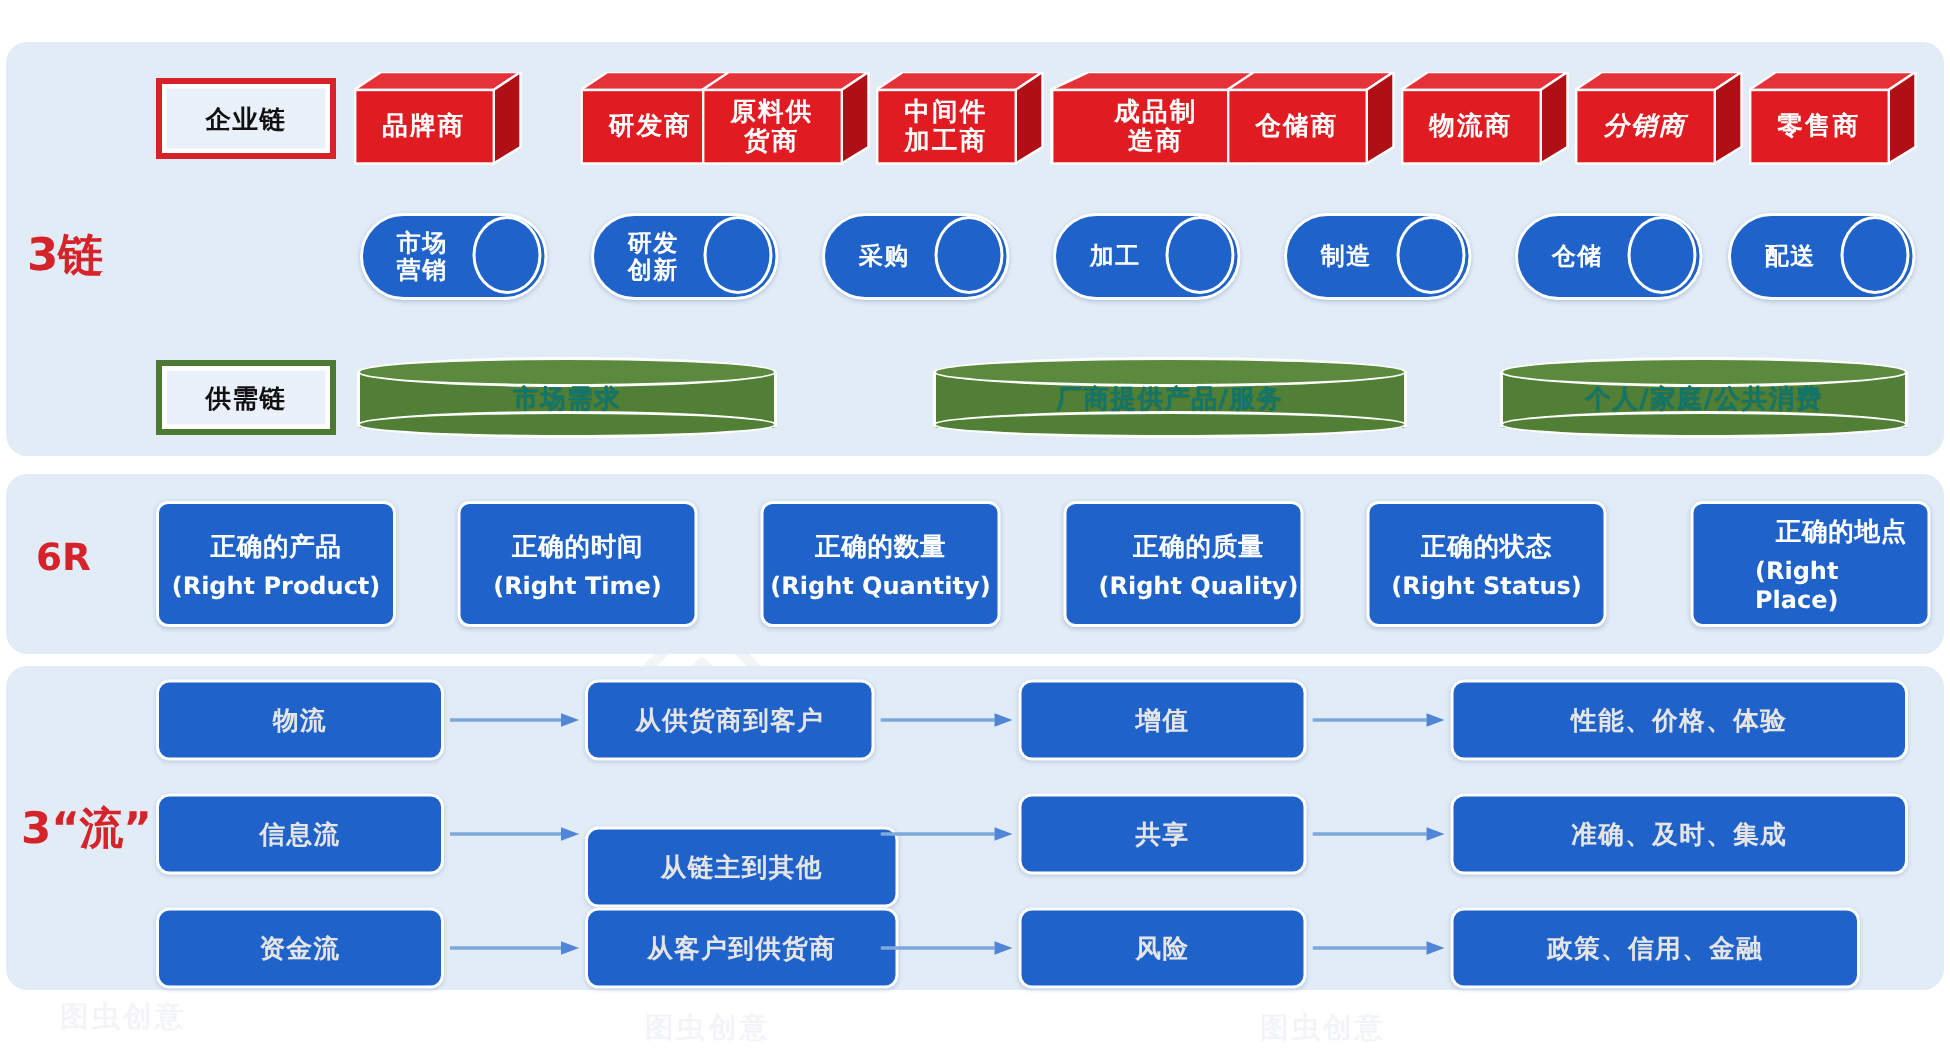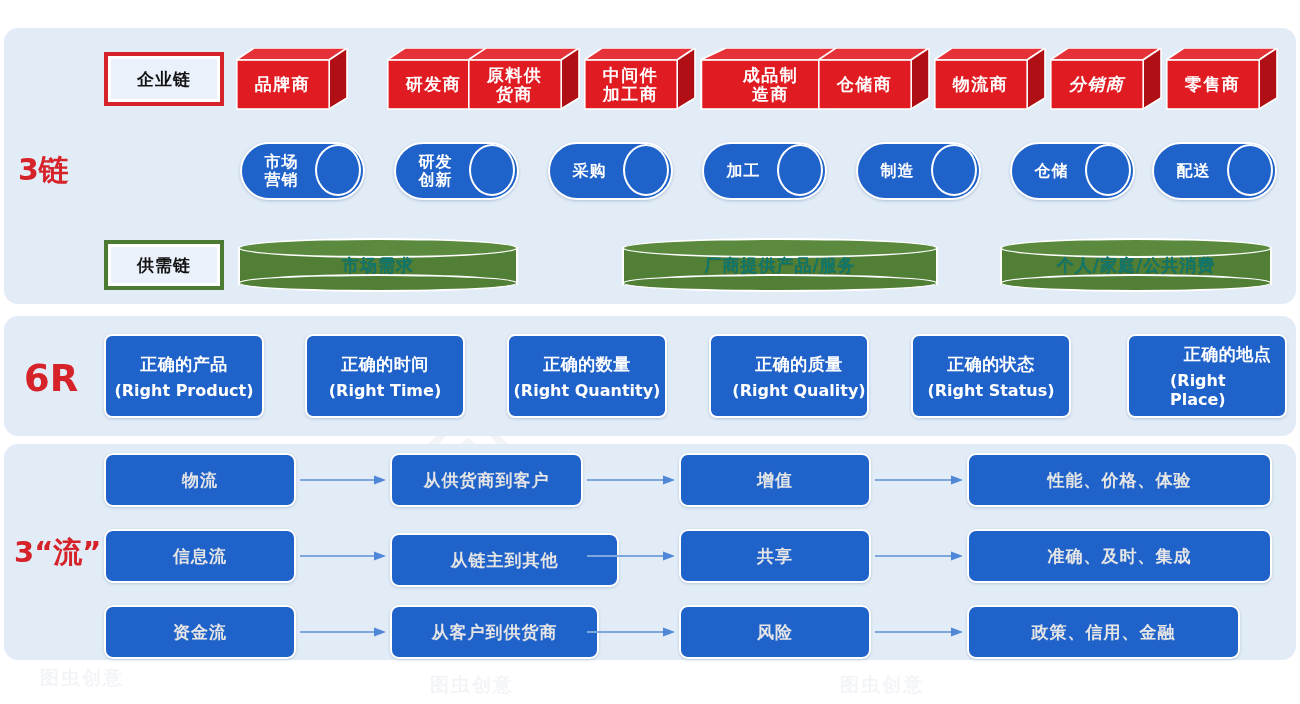--- a/index.html
+++ b/index.html
@@ -24,21 +24,21 @@
   #panel-6r{left:4px;top:316px;width:1292px;height:120px;}
   #panel-flows{left:4px;top:444px;width:1292px;height:216px;}
 
   
   .grp-label{
     position:absolute;color:#d6232a;font-weight:700;
     font-family:"DejaVu Sans","Liberation Sans",sans-serif;
     white-space:nowrap;
   }
   #label-3chain{left:18px;top:150px;font-size:30px;}
-  #label-6r{left:24px;top:357px;font-size:37px;}
+  #label-6r{left:24px;top:357px;font-size:25px;}
   #label-3flow{left:14px;top:533px;font-size:29px;}
 
   
   .chainbox{
     position:absolute;left:104px;width:120px;
     background:#eaf1fa;
     display:flex;align-items:center;justify-content:center;
     box-sizing:border-box;
     font-weight:700;font-size:17px;color:#111;
     font-family:"DejaVu Sans","Liberation Sans",sans-serif;
@@ -343,21 +343,21 @@
   </div>
   <div class="fcell" style="left:967px;top:453px;width:305px;">性能、价格、体验</div>
 
   <div class="fcell" style="left:104px;top:529px;width:192px;">信息流</div>
   <div class="arrow" style="left:300px;top:550px;width:86px;">
     <svg width="86" height="12" viewBox="0 0 86 12">
         <line x1="0" y1="6" x2="74" y2="6" stroke="#7da7dd" stroke-width="2.2"></line>
         <polygon points="74,1.5 86,6 74,10.5" fill="#4f86d8"></polygon>
       </svg>
   </div>
-  <div class="fcell" style="left:390px;top:533px;width:229px;text-align:center;">从链主到其他</div>
+  <div class="fcell" style="left:390px;top:551px;width:209px;text-align:center;">从链主到其他</div>
   <div class="arrow" style="left:587px;top:550px;width:88px;">
     <svg width="88" height="12" viewBox="0 0 88 12">
         <line x1="0" y1="6" x2="76" y2="6" stroke="#7da7dd" stroke-width="2.2"></line>
         <polygon points="76,1.5 88,6 76,10.5" fill="#4f86d8"></polygon>
       </svg>
   </div>
   <div class="fcell" style="left:679px;top:529px;width:192px;">共享</div>
   <div class="arrow" style="left:875px;top:550px;width:88px;">
     <svg width="88" height="12" viewBox="0 0 88 12">
         <line x1="0" y1="6" x2="76" y2="6" stroke="#7da7dd" stroke-width="2.2"></line>

